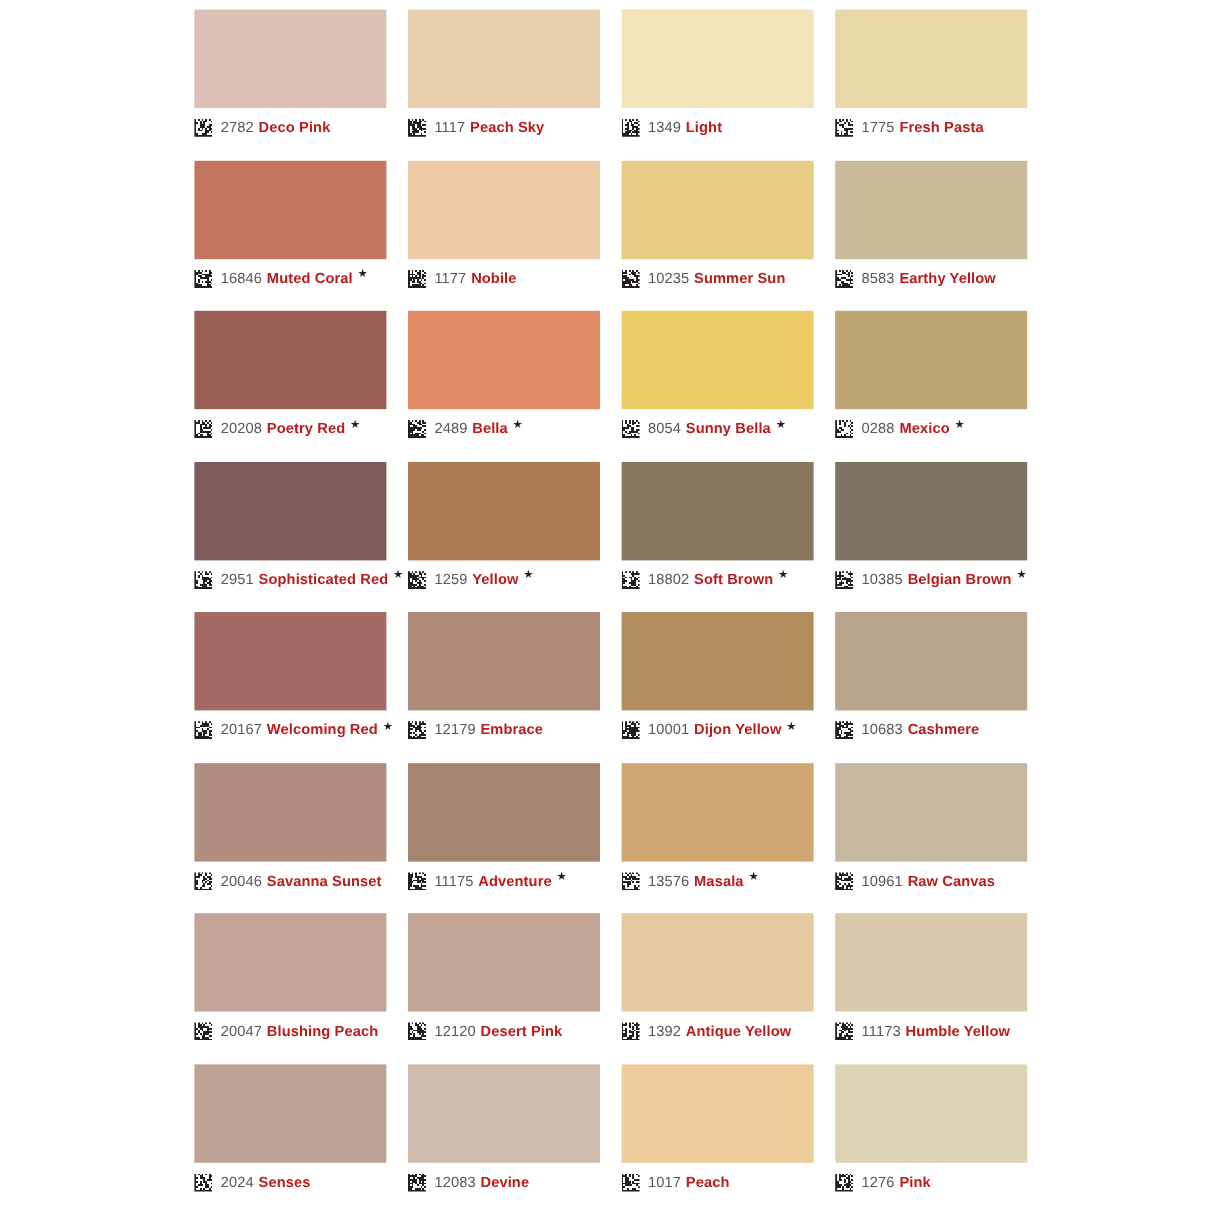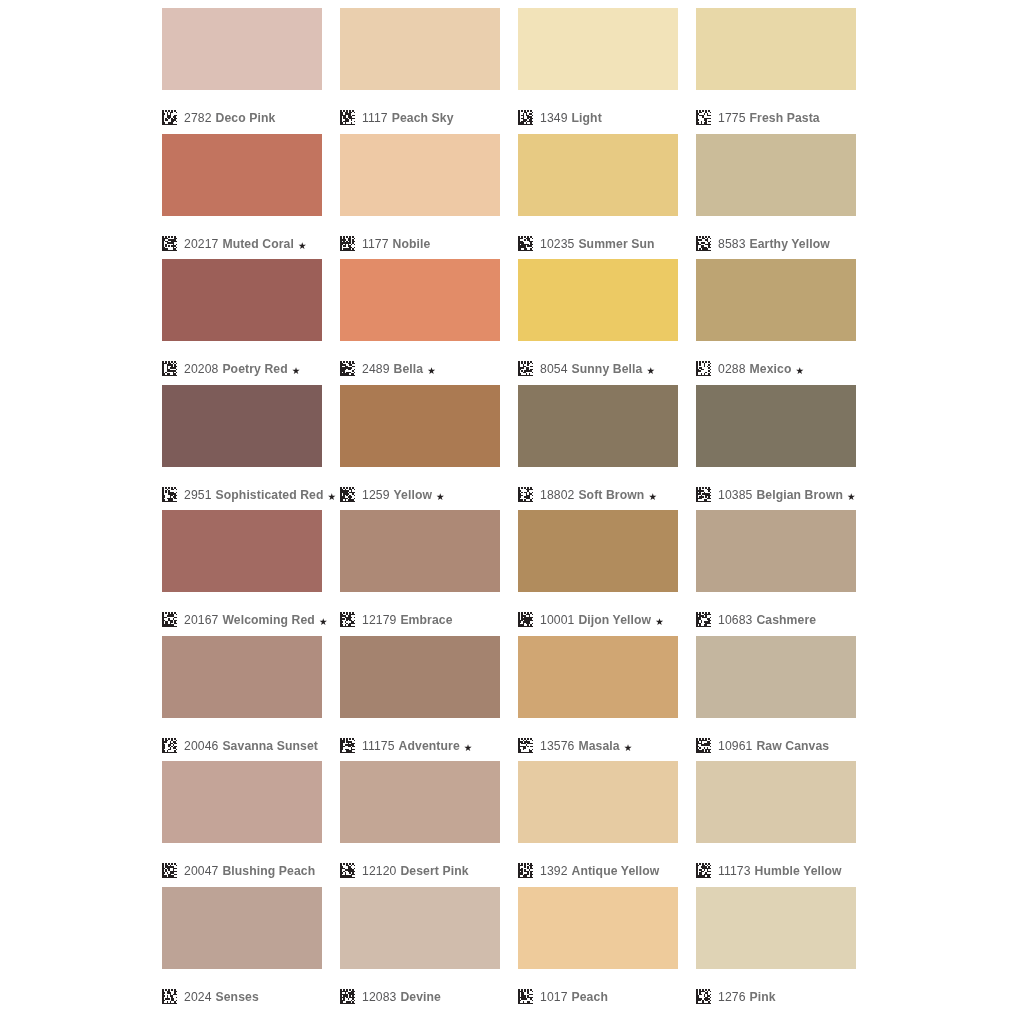--- a/index.html
+++ b/index.html
@@ -31,41 +31,41 @@
     display: flex;
     flex-direction: column;
   }
   .swatch-chip {
     width: 160px;
     height: 82px;
     display: block;
   }
   .swatch-caption {
     display: flex;
-    align-items: flex-end;
+    align-items: flex-start;
     height: 26px;
     margin-top: 9px;
     white-space: nowrap;
   }
   .matrix-icon {
     width: 15px;
     height: 15px;
     flex: 0 0 15px;
     margin-right: 7px;
     display: block;
   }
   .swatch-code {
     font-size: 12.2px;
     color: #58585a;
     font-weight: 400;
     letter-spacing: 0.1px;
   }
   .swatch-name {
     font-size: 12.2px;
-    color: #737373;
+    color: #b91c1c;
     font-weight: 700;
     margin-left: 4px;
     letter-spacing: 0.1px;
   }
   .swatch-star {
     font-size: 9.5px;
     color: #231f20;
     margin-left: 4px;
     line-height: 1;
     position: relative;
@@ -407,21 +407,21 @@
             <rect x="1" y="9" width="1" height="1"></rect>
             <rect x="2" y="9" width="1" height="1"></rect>
             <rect x="3" y="9" width="1" height="1"></rect>
             <rect x="4" y="9" width="1" height="1"></rect>
             <rect x="5" y="9" width="1" height="1"></rect>
             <rect x="6" y="9" width="1" height="1"></rect>
             <rect x="7" y="9" width="1" height="1"></rect>
             <rect x="8" y="9" width="1" height="1"></rect>
             <rect x="9" y="9" width="1" height="1"></rect>
           </svg></span>
-        <span class="swatch-code">20217</span>
+        <span class="swatch-code">16846</span>
         <span class="swatch-name">Muted Coral</span>
         <span class="swatch-star">★</span>
       </div>
     </div>
     <div class="swatch-card">
       <div class="swatch-chip" style="background: rgb(238, 201, 165);"></div>
       <div class="swatch-caption">
         <span class="matrix-icon"><svg viewBox="0 0 10 10" width="15" height="15" shape-rendering="crispEdges" fill="#231f20">
             <rect x="0" y="0" width="1" height="1"></rect>
             <rect x="2" y="0" width="1" height="1"></rect>

